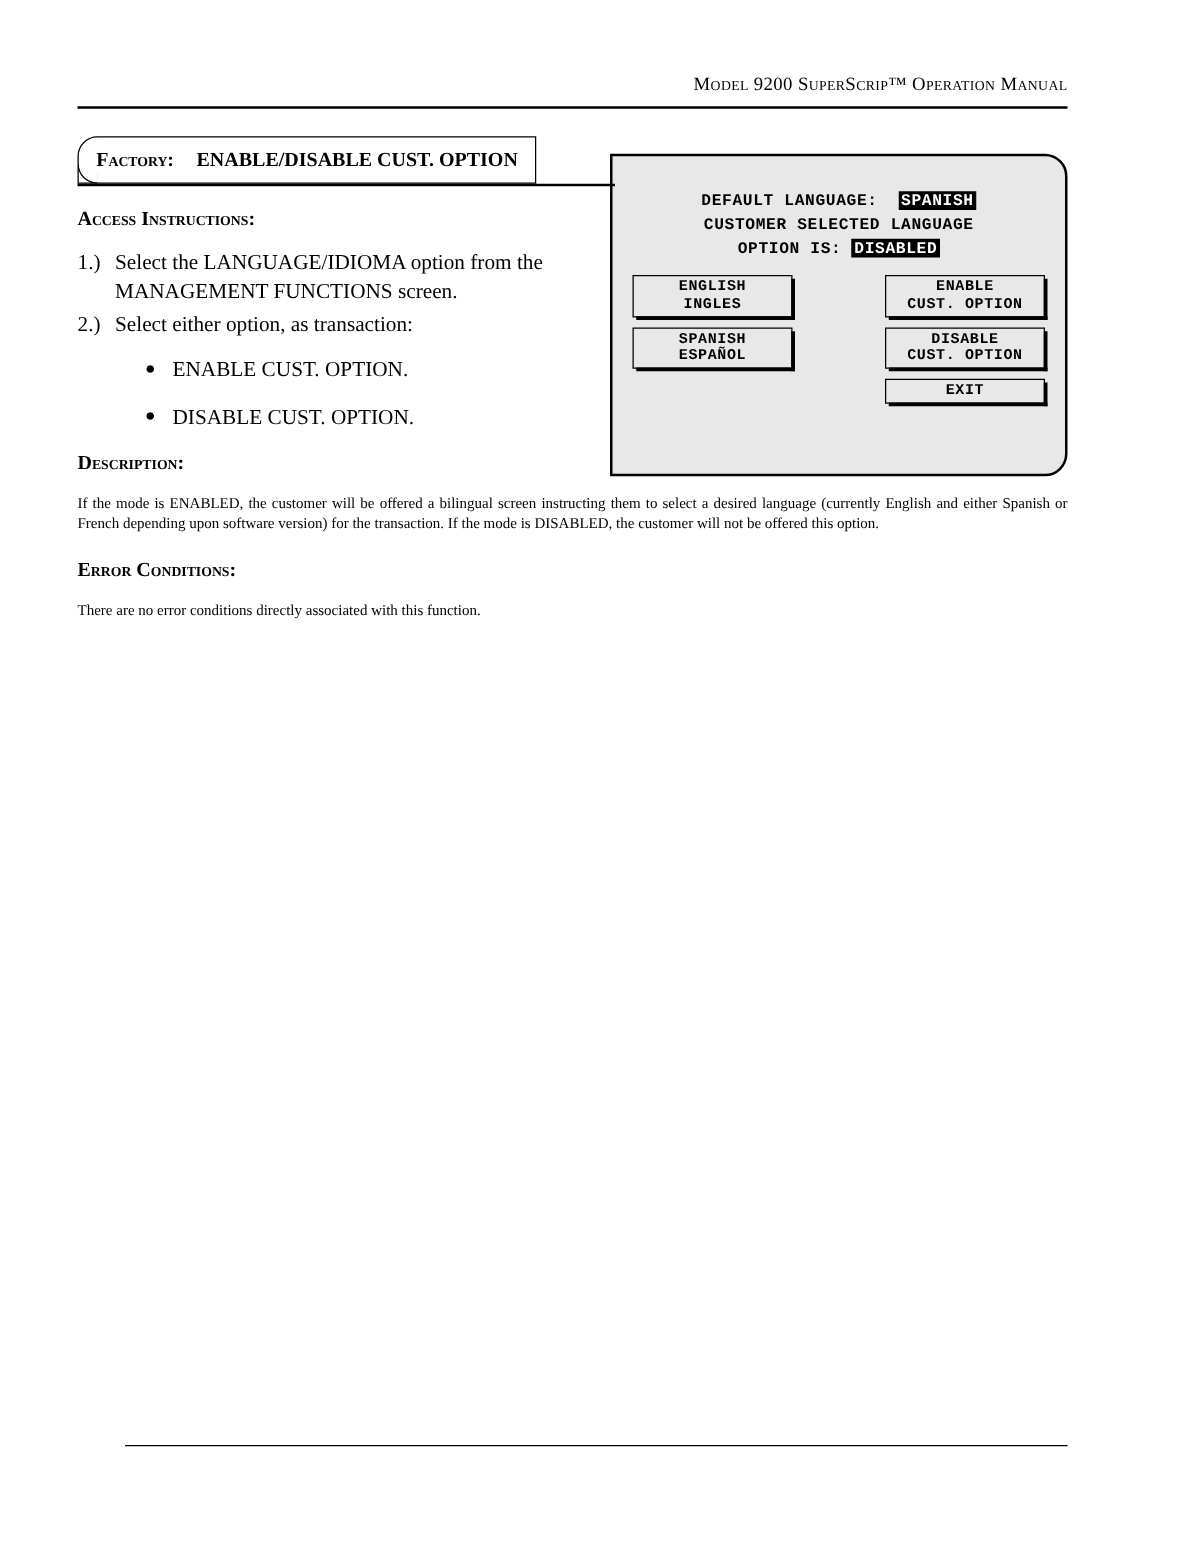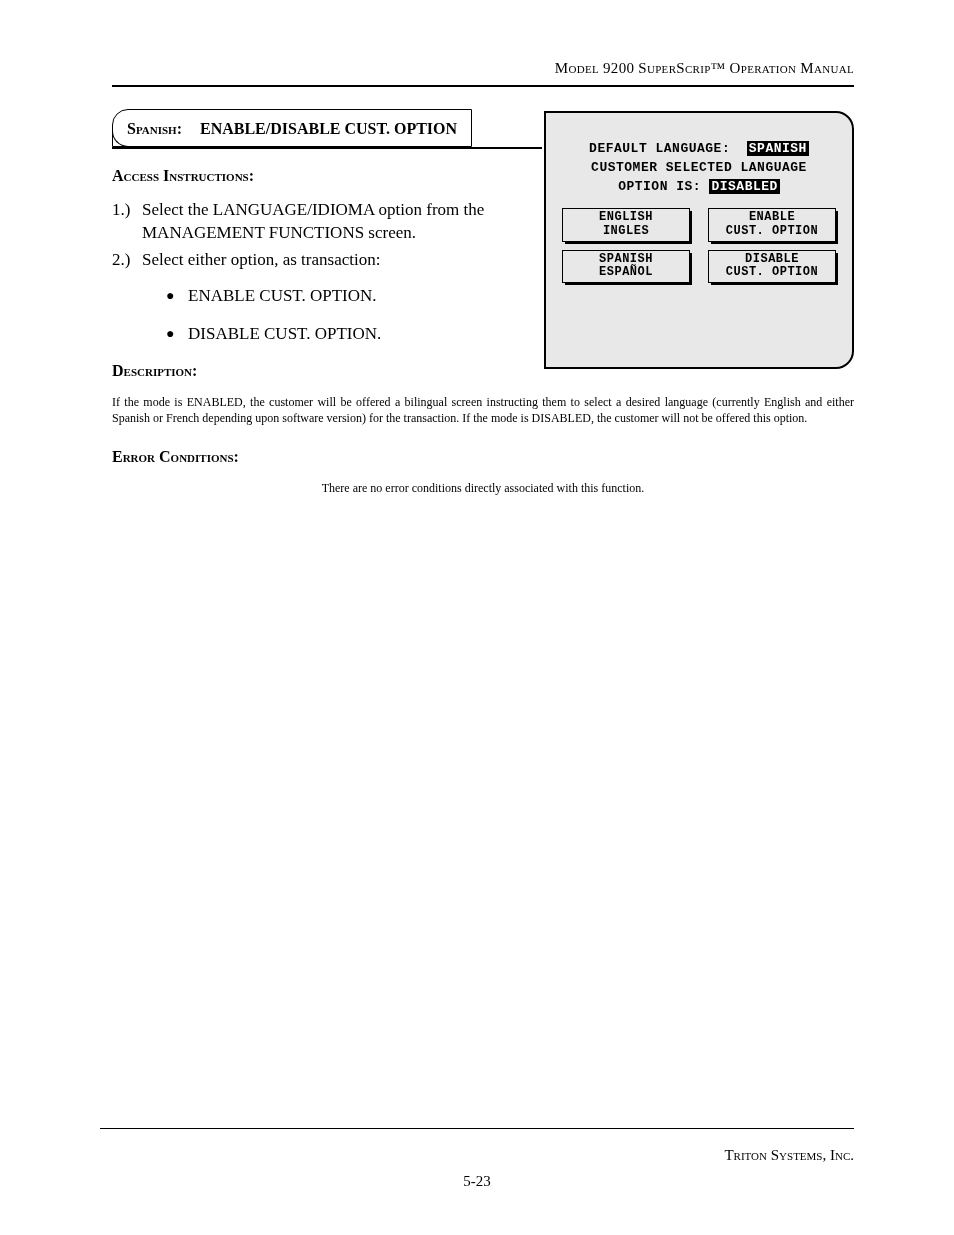--- a/index.html
+++ b/index.html
@@ -1,17 +1,17 @@
 <!DOCTYPE html>
 <html><head>
 <meta charset="utf-8">
 <style>
   * { box-sizing: border-box; margin: 0; padding: 0; }
   html, body { width: 954px; height: 1235px; background: #fff; font-family: "Times New Roman", Times, serif; color: #000; }
-  .page { position: relative; width: 954px; height: 1235px; padding: 60px 100px 60px 112px; }
+  .page { position: relative; width: 954px; height: 1235px; padding: 60px 100px 60px 62px; }
   .header-right { text-align: right; font-size: 15px; letter-spacing: 0.3px; font-variant: small-caps; }
   .section-title { font-size: 27px; font-weight: bold; font-variant: small-caps; margin-top: 30px; letter-spacing: 0.5px; }
   .hr-thick { border: none; border-top: 2px solid #000; margin-top: 8px; margin-bottom: 22px; }
 
   .content-row { position: relative; }
   .func-box { display: inline-block; border: 1.5px solid #000; border-top-left-radius: 16px; padding: 10px 14px 8px 14px; background: #fff; font-variant: small-caps; font-weight: bold; font-size: 16px; white-space: nowrap; }
   .func-box .func-label { margin-right: 14px; }
   .func-box-wrap { position: relative; z-index: 2; }
   .func-underline { position: absolute; left: 0; top: 38px; height: 1.5px; background: #000; width: 430px; z-index: 1; }
   .func-underline-curve { position: absolute; left: 0; top: 22px; width: 16px; height: 16px; border-left: 1.5px solid #000; border-bottom: 1.5px solid #000; border-bottom-left-radius: 16px; z-index: 1; }
@@ -23,21 +23,21 @@
   .ol .li { display: flex; margin-bottom: 4px; }
   .ol .num { width: 30px; flex-shrink: 0; }
   .ul { margin-top: 14px; margin-left: 54px; font-size: 17px; }
   .ul .li { display: flex; margin-bottom: 18px; }
   .ul .bullet { width: 22px; flex-shrink: 0; font-size: 14px; line-height: 20px; }
   .desc-h { font-variant: small-caps; font-weight: bold; font-size: 16px; margin-top: 6px; }
   .para { font-size: 12px; line-height: 1.35; margin-top: 14px; text-align: justify; }
   .ec-h { font-variant: small-caps; font-weight: bold; font-size: 16px; margin-top: 22px; }
 
   
-  .term-wrap { position: absolute; right: 0; top: 2px; width: 310px; height: 258px; border: 2px solid #000; border-top-right-radius: 18px; border-bottom-right-radius: 18px; background: #e8e8e8; padding: 28px 16px 14px 16px; font-family: "Courier New", monospace; font-weight: bold; font-size: 13px; letter-spacing: 0.5px; }
+  .term-wrap { position: absolute; right: 0; top: 14px; width: 366px; height: 258px; border: 2px solid #000; border-top-right-radius: 18px; border-bottom-right-radius: 18px; background: #e8e8e8; padding: 28px 16px 14px 16px; font-family: "Courier New", monospace; font-weight: bold; font-size: 13px; letter-spacing: 0.5px; }
   .term-line { text-align: center; margin-bottom: 4px; white-space: nowrap; }
   .inv { background: #000; color: #fff; padding: 0 2px; }
   .term-btns { margin-top: 14px; }
   .term-row { display: flex; justify-content: space-between; margin-bottom: 8px; align-items: center; }
   .term-btn { width: 128px; border: 1.5px solid #000; text-align: center; font-size: 12px; line-height: 1.15; padding: 2px 2px; background: #e8e8e8; position: relative; }
   .term-btn::after { content: ""; position: absolute; right: -3px; top: 2px; bottom: -3px; width: 3px; background: #000; }
   .term-btn::before { content: ""; position: absolute; left: 2px; right: -3px; bottom: -3px; height: 3px; background: #000; }
   .term-btn.exit { margin-left: auto; }
 
   .footer { position: absolute; left: 100px; right: 100px; bottom: 60px; }
@@ -54,21 +54,21 @@
   <div class="header-right">Model 9200 SuperScrip™ Operation Manual</div>
 
   <hr class="hr-thick">
 
   <div class="content-row">
 
     <div class="func-box-wrap">
       <span class="func-underline-curve"></span>
       <span class="func-underline"></span>
       <span class="func-box">
-        <span class="func-label">Spanish:</span>
+        <span class="func-label">Factory:</span>
         <span>ENABLE/DISABLE CUST. OPTION</span>
       </span>
     </div>
 
     <div class="left-col">
 
       <div class="ai-line">Access Instructions:</div>
 
       <div class="ol">
         <div class="li">
@@ -104,43 +104,45 @@
         <div class="term-row">
           <div class="term-btn">
             <div>SPANISH</div>
             <div>ESPAÑOL</div>
           </div>
           <div class="term-btn">
             <div>DISABLE</div>
             <div>CUST. OPTION</div>
           </div>
         </div>
+        <div class="term-row">
+          <div style="width:128px"></div>
+          <div class="term-btn exit">
+            <div>EXIT</div>
+          </div>
+        </div>
       </div>
     </div>
 
   </div>
 
   <div class="ul">
     <div class="li">
       <div class="bullet">●</div>
       <div>ENABLE CUST. OPTION.</div>
     </div>
     <div class="li">
       <div class="bullet">●</div>
       <div>DISABLE CUST. OPTION.</div>
     </div>
   </div>
 
   <div class="desc-h">Description:</div>
   <div class="para">If the mode is ENABLED, the customer will be offered a bilingual screen instructing them to select a desired language (currently English and either Spanish or French depending upon software version) for the transaction. If the mode is DISABLED, the customer will not be offered this option.</div>
 
   <div class="ec-h">Error Conditions:</div>
-  <div class="para" style="text-align:center">There are no error conditions directly associated with this function.</div>
+  <div class="para" style="text-align:left">There are no error conditions directly associated with this function.</div>
 
   <div class="footer">
     <hr class="footer-hr">
-    <div class="footer-row">
-      <div class="footer-right">Triton Systems, Inc.</div>
-      <div class="footer-center">5-23</div>
-    </div>
   </div>
 
 </div>
 
 </body></html>

